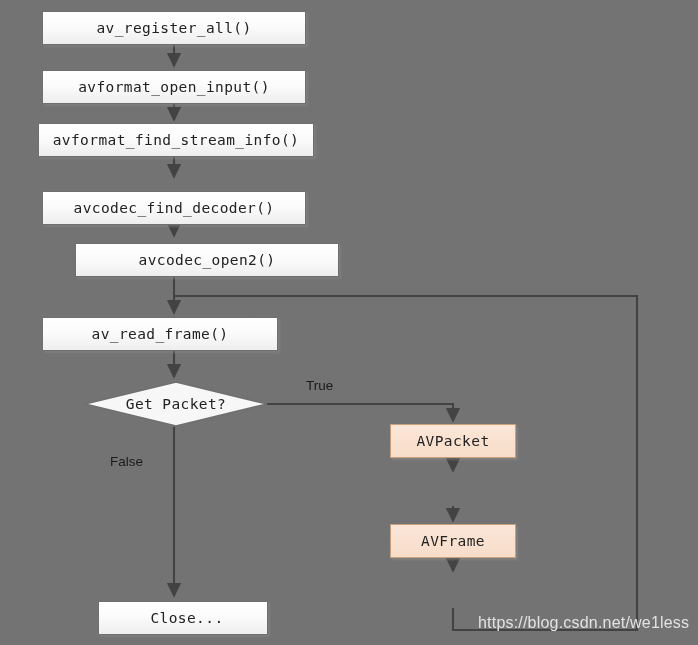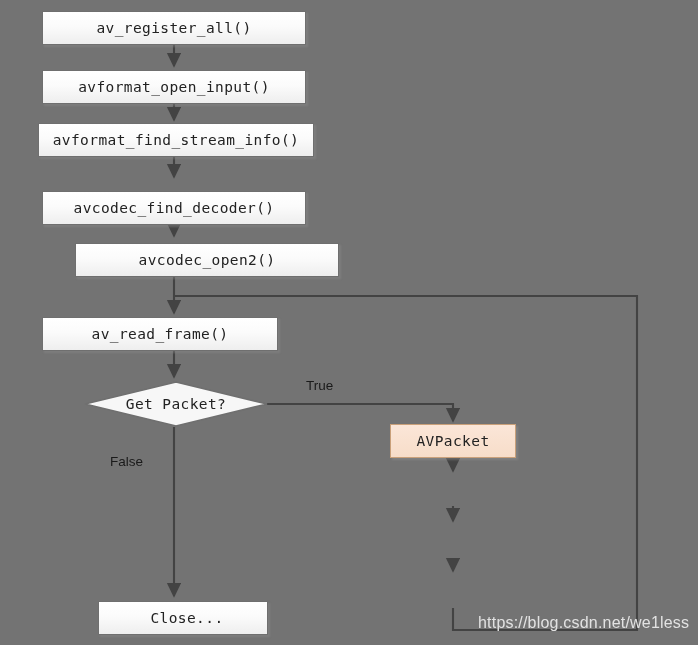--- a/index.html
+++ b/index.html
@@ -154,20 +154,23 @@
 
   <div class="node proc" style="left:98px; top:601px; width:170px; height:34px;padding-left:8px;">
     <span>Close...</span>
   </div>
 
   <div class="node orange" style="left:390px; top:424px; width:126px; height:34px;">
     <span>AVPacket</span>
   </div>
 
 
+  <div class="node orange" style="left:390px; top:524px; width:126px; height:34px;">
+    <span>AVFrame</span>
+  </div>
 
 
   <div class="edge-label" style="left:306px; top:378px;">True</div>
 
   <div class="edge-label" style="left:110px; top:454px;">False</div>
 
   <div class="watermark" style="left:478px; top:614px;">https://blog.csdn.net/we1less</div>
 
 </div>
 

